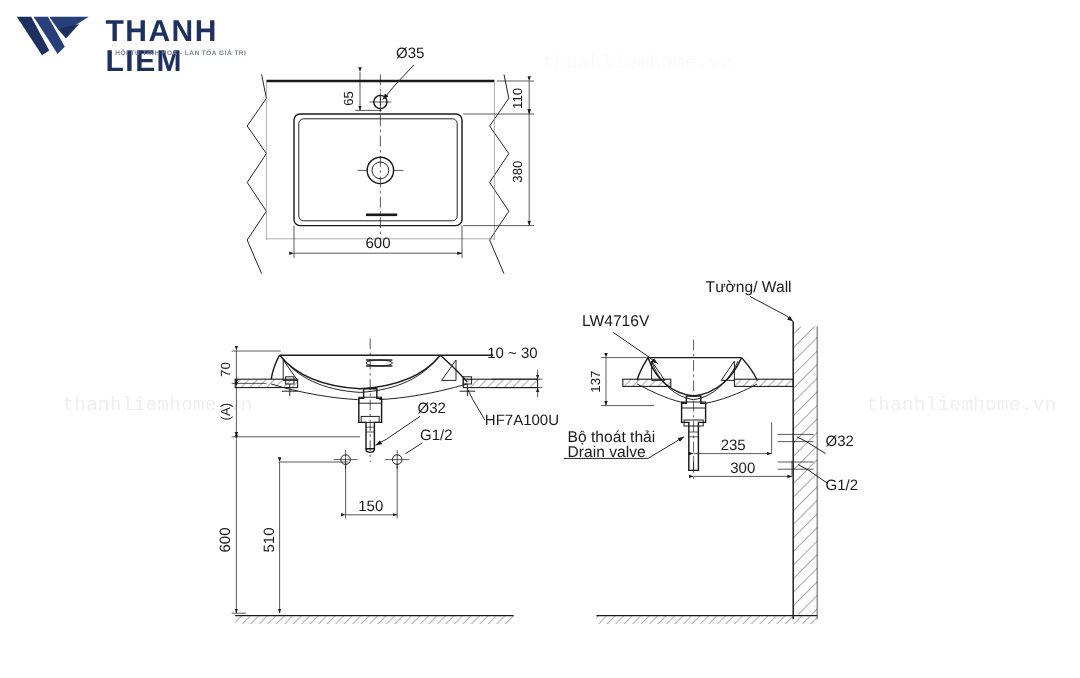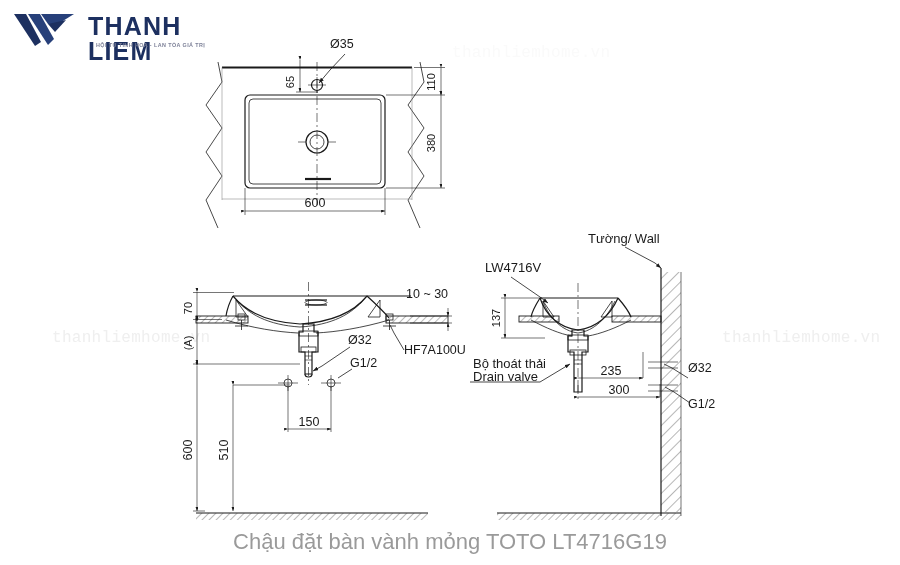--- a/index.html
+++ b/index.html
@@ -309,14 +309,13 @@
         <line class="ln xthin" x1="648" y1="391" x2="678" y2="391"></line>
       </g>
       <path class="ln thin" d="M690,403 L674,392 L665,387"></path>
       <text class="t t12" x="688" y="408">G1/2</text>
 
       <line class="ln med" x1="497" y1="513" x2="681" y2="513"></line>
       <rect x="497" y="513" width="184" height="7" fill="url(#hatchCtr)" stroke="none"></rect>
     </g>
   </svg>
 
-  <div class="caption">Chậu đặt bàn vành mỏng TOTO LT4716G19</div>
 </div>
 
 </body></html>

